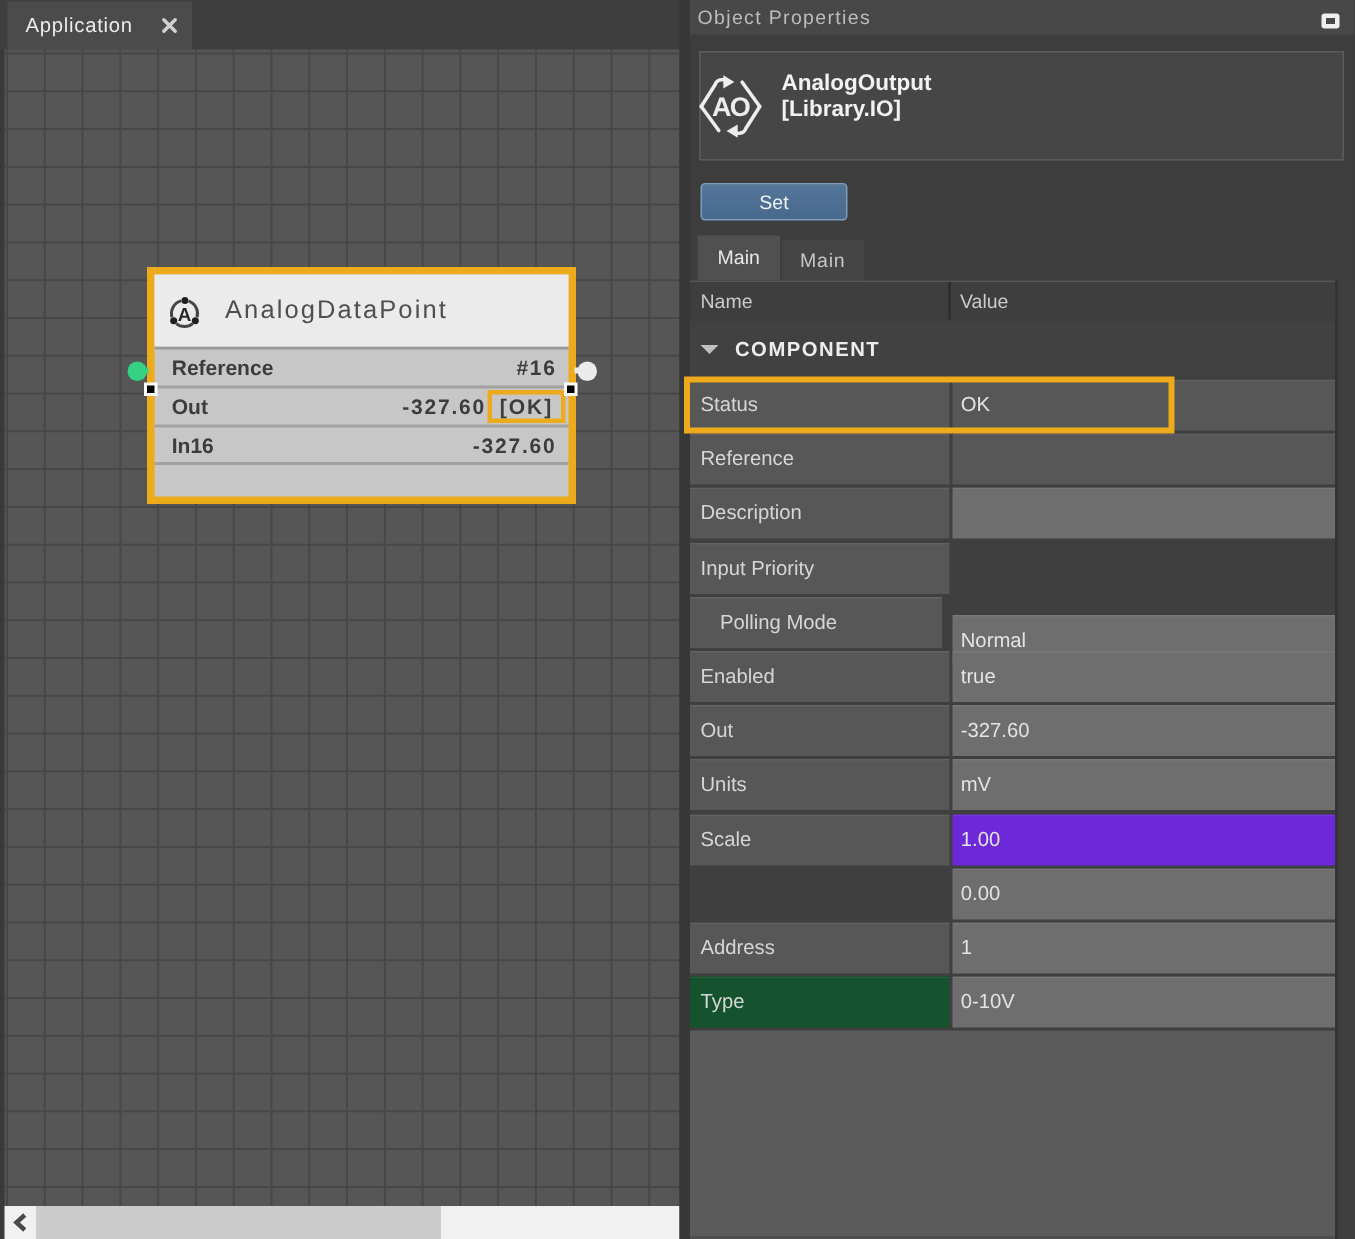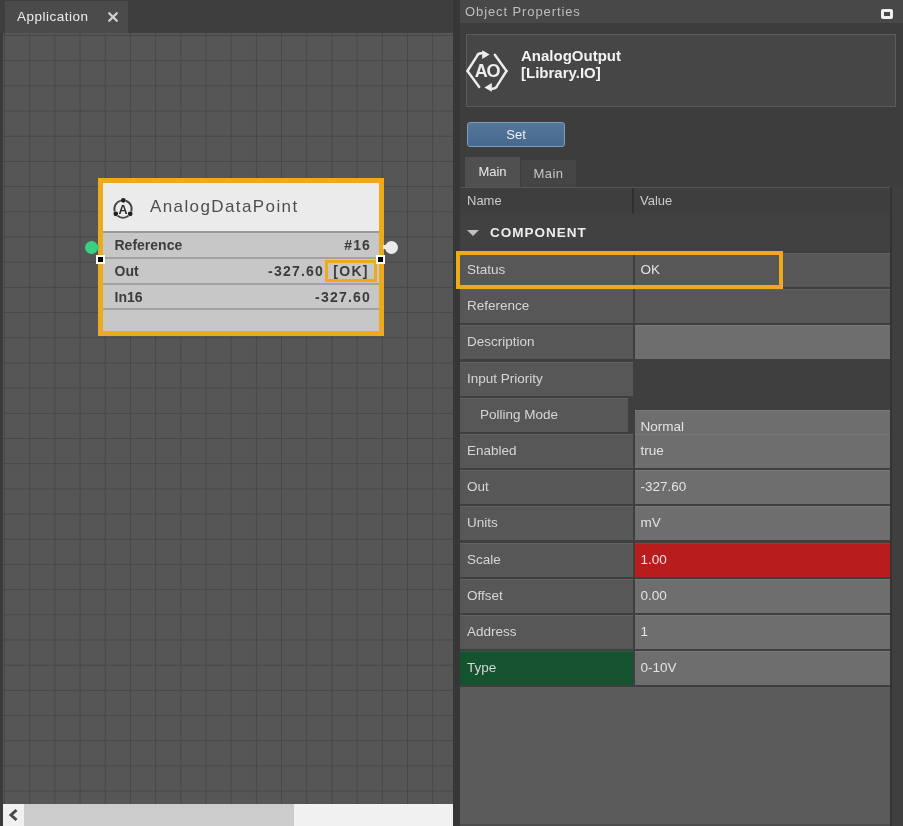--- a/index.html
+++ b/index.html
@@ -148,24 +148,23 @@
 <div class="abs" style="left:460px;top:470px;width:430px;height:34px;">
   <div style="position:absolute;left:0;top:0;width:173px;height:34px;background:#575757;box-shadow:inset 0 1px 0 rgba(255,255,255,0.07);line-height:34px;font-size:13.5px;color:#d6d6d6;padding-left:7px;">Out</div>
   <div style="position:absolute;left:174.5px;top:0;width:255.5px;height:34px;background:#6e6e6e;box-shadow:inset 0 1px 0 rgba(255,255,255,0.07);line-height:34px;font-size:13.5px;color:#e3e3e3;padding-left:6px;">-327.60</div>
 </div>
 <div class="abs" style="left:460px;top:506px;width:430px;height:34px;">
   <div style="position:absolute;left:0;top:0;width:173px;height:34px;background:#575757;box-shadow:inset 0 1px 0 rgba(255,255,255,0.07);line-height:34px;font-size:13.5px;color:#d6d6d6;padding-left:7px;">Units</div>
   <div style="position:absolute;left:174.5px;top:0;width:255.5px;height:34px;background:#6e6e6e;box-shadow:inset 0 1px 0 rgba(255,255,255,0.07);line-height:34px;font-size:13.5px;color:#e3e3e3;padding-left:6px;">mV</div>
 </div>
 <div class="abs" style="left:460px;top:543px;width:430px;height:34px;">
   <div style="position:absolute;left:0;top:0;width:173px;height:34px;background:#575757;box-shadow:inset 0 1px 0 rgba(255,255,255,0.07);line-height:34px;font-size:13.5px;color:#d6d6d6;padding-left:7px;">Scale</div>
-  <div style="position:absolute;left:174.5px;top:0;width:255.5px;height:34px;background:#b91c1c;box-shadow:inset 0 1px 0 rgba(255,255,255,0.07);line-height:34px;font-size:13.5px;color:#e3e3e3;padding-left:6px;">1.00</div>
+  <div style="position:absolute;left:174.5px;top:0;width:255.5px;height:34px;background:#6d28d9;box-shadow:inset 0 1px 0 rgba(255,255,255,0.07);line-height:34px;font-size:13.5px;color:#e3e3e3;padding-left:6px;">1.00</div>
 </div>
 <div class="abs" style="left:460px;top:579px;width:430px;height:34px;">
-  <div style="position:absolute;left:0;top:0;width:173px;height:34px;background:#575757;box-shadow:inset 0 1px 0 rgba(255,255,255,0.07);line-height:34px;font-size:13.5px;color:#d6d6d6;padding-left:7px;">Offset</div>
   <div style="position:absolute;left:174.5px;top:0;width:255.5px;height:34px;background:#6e6e6e;box-shadow:inset 0 1px 0 rgba(255,255,255,0.07);line-height:34px;font-size:13.5px;color:#e3e3e3;padding-left:6px;">0.00</div>
 </div>
 <div class="abs" style="left:460px;top:615px;width:430px;height:34px;">
   <div style="position:absolute;left:0;top:0;width:173px;height:34px;background:#575757;box-shadow:inset 0 1px 0 rgba(255,255,255,0.07);line-height:34px;font-size:13.5px;color:#d6d6d6;padding-left:7px;">Address</div>
   <div style="position:absolute;left:174.5px;top:0;width:255.5px;height:34px;background:#6e6e6e;box-shadow:inset 0 1px 0 rgba(255,255,255,0.07);line-height:34px;font-size:13.5px;color:#e3e3e3;padding-left:6px;">1</div>
 </div>
 <div class="abs" style="left:460px;top:651px;width:430px;height:34px;">
   <div style="position:absolute;left:0;top:0;width:173px;height:34px;background:#14532d;box-shadow:inset 0 1px 0 rgba(255,255,255,0.07);line-height:34px;font-size:13.5px;color:#d6d6d6;padding-left:7px;">Type</div>
   <div style="position:absolute;left:174.5px;top:0;width:255.5px;height:34px;background:#6e6e6e;box-shadow:inset 0 1px 0 rgba(255,255,255,0.07);line-height:34px;font-size:13.5px;color:#e3e3e3;padding-left:6px;">0-10V</div>
 </div>

